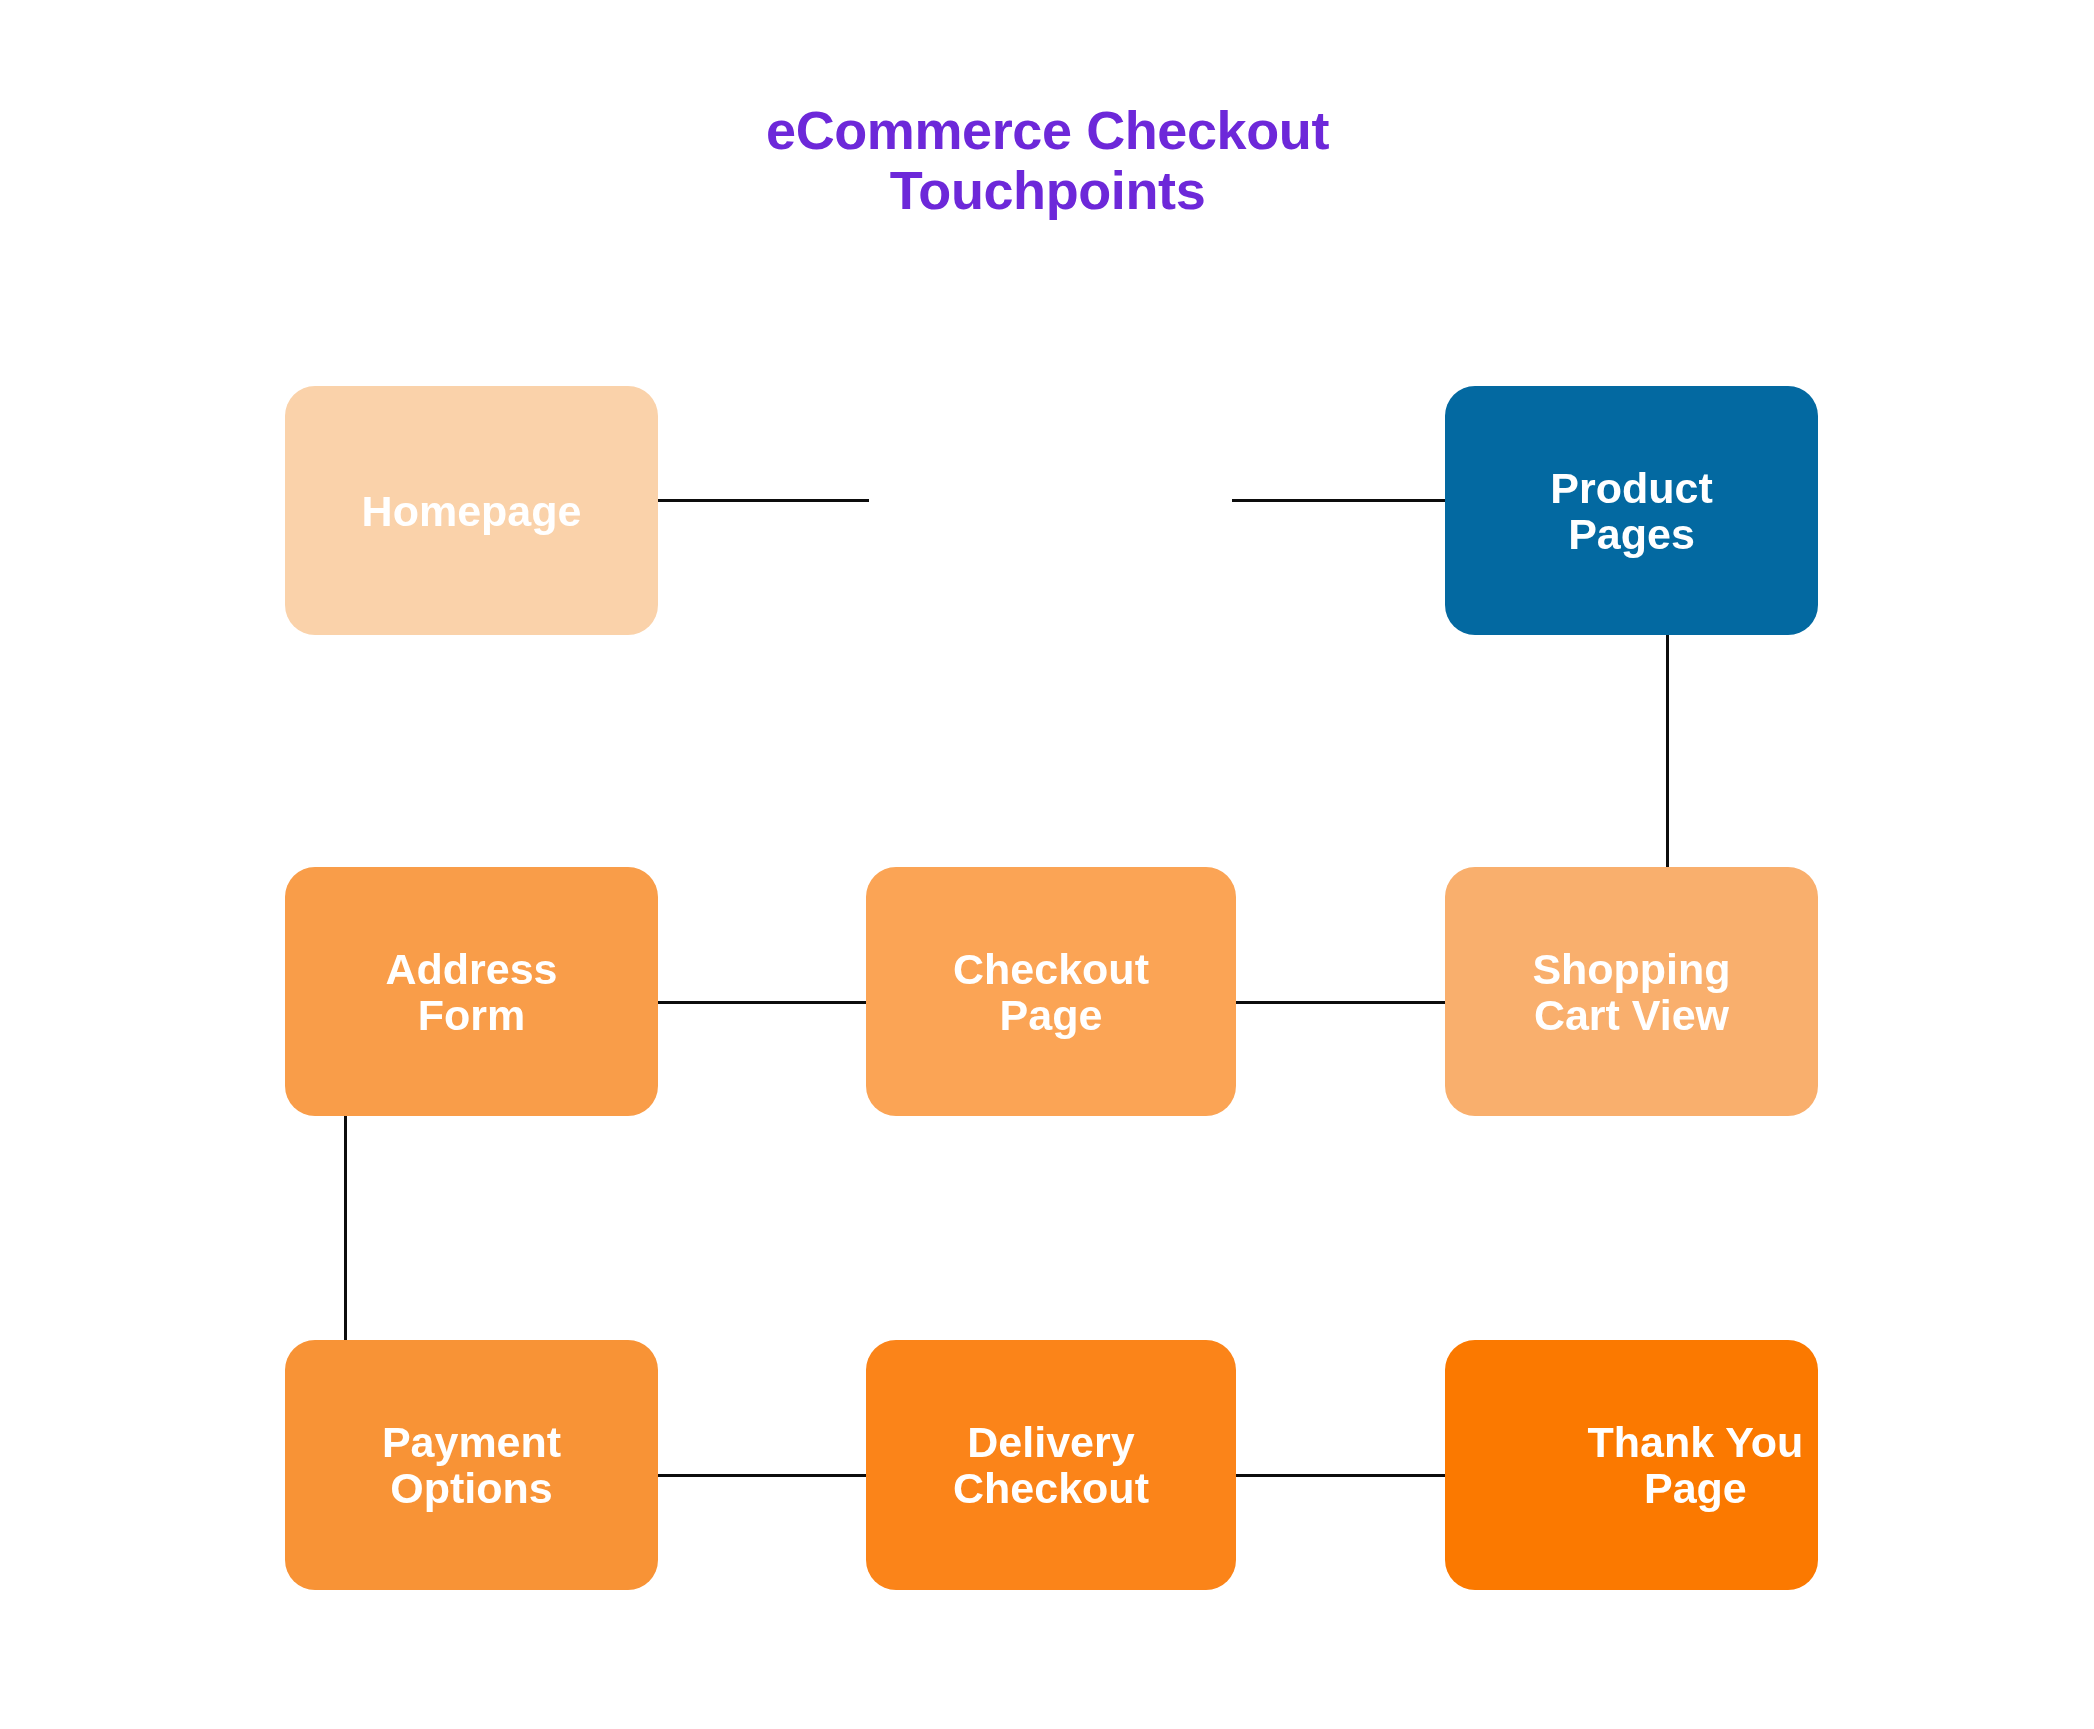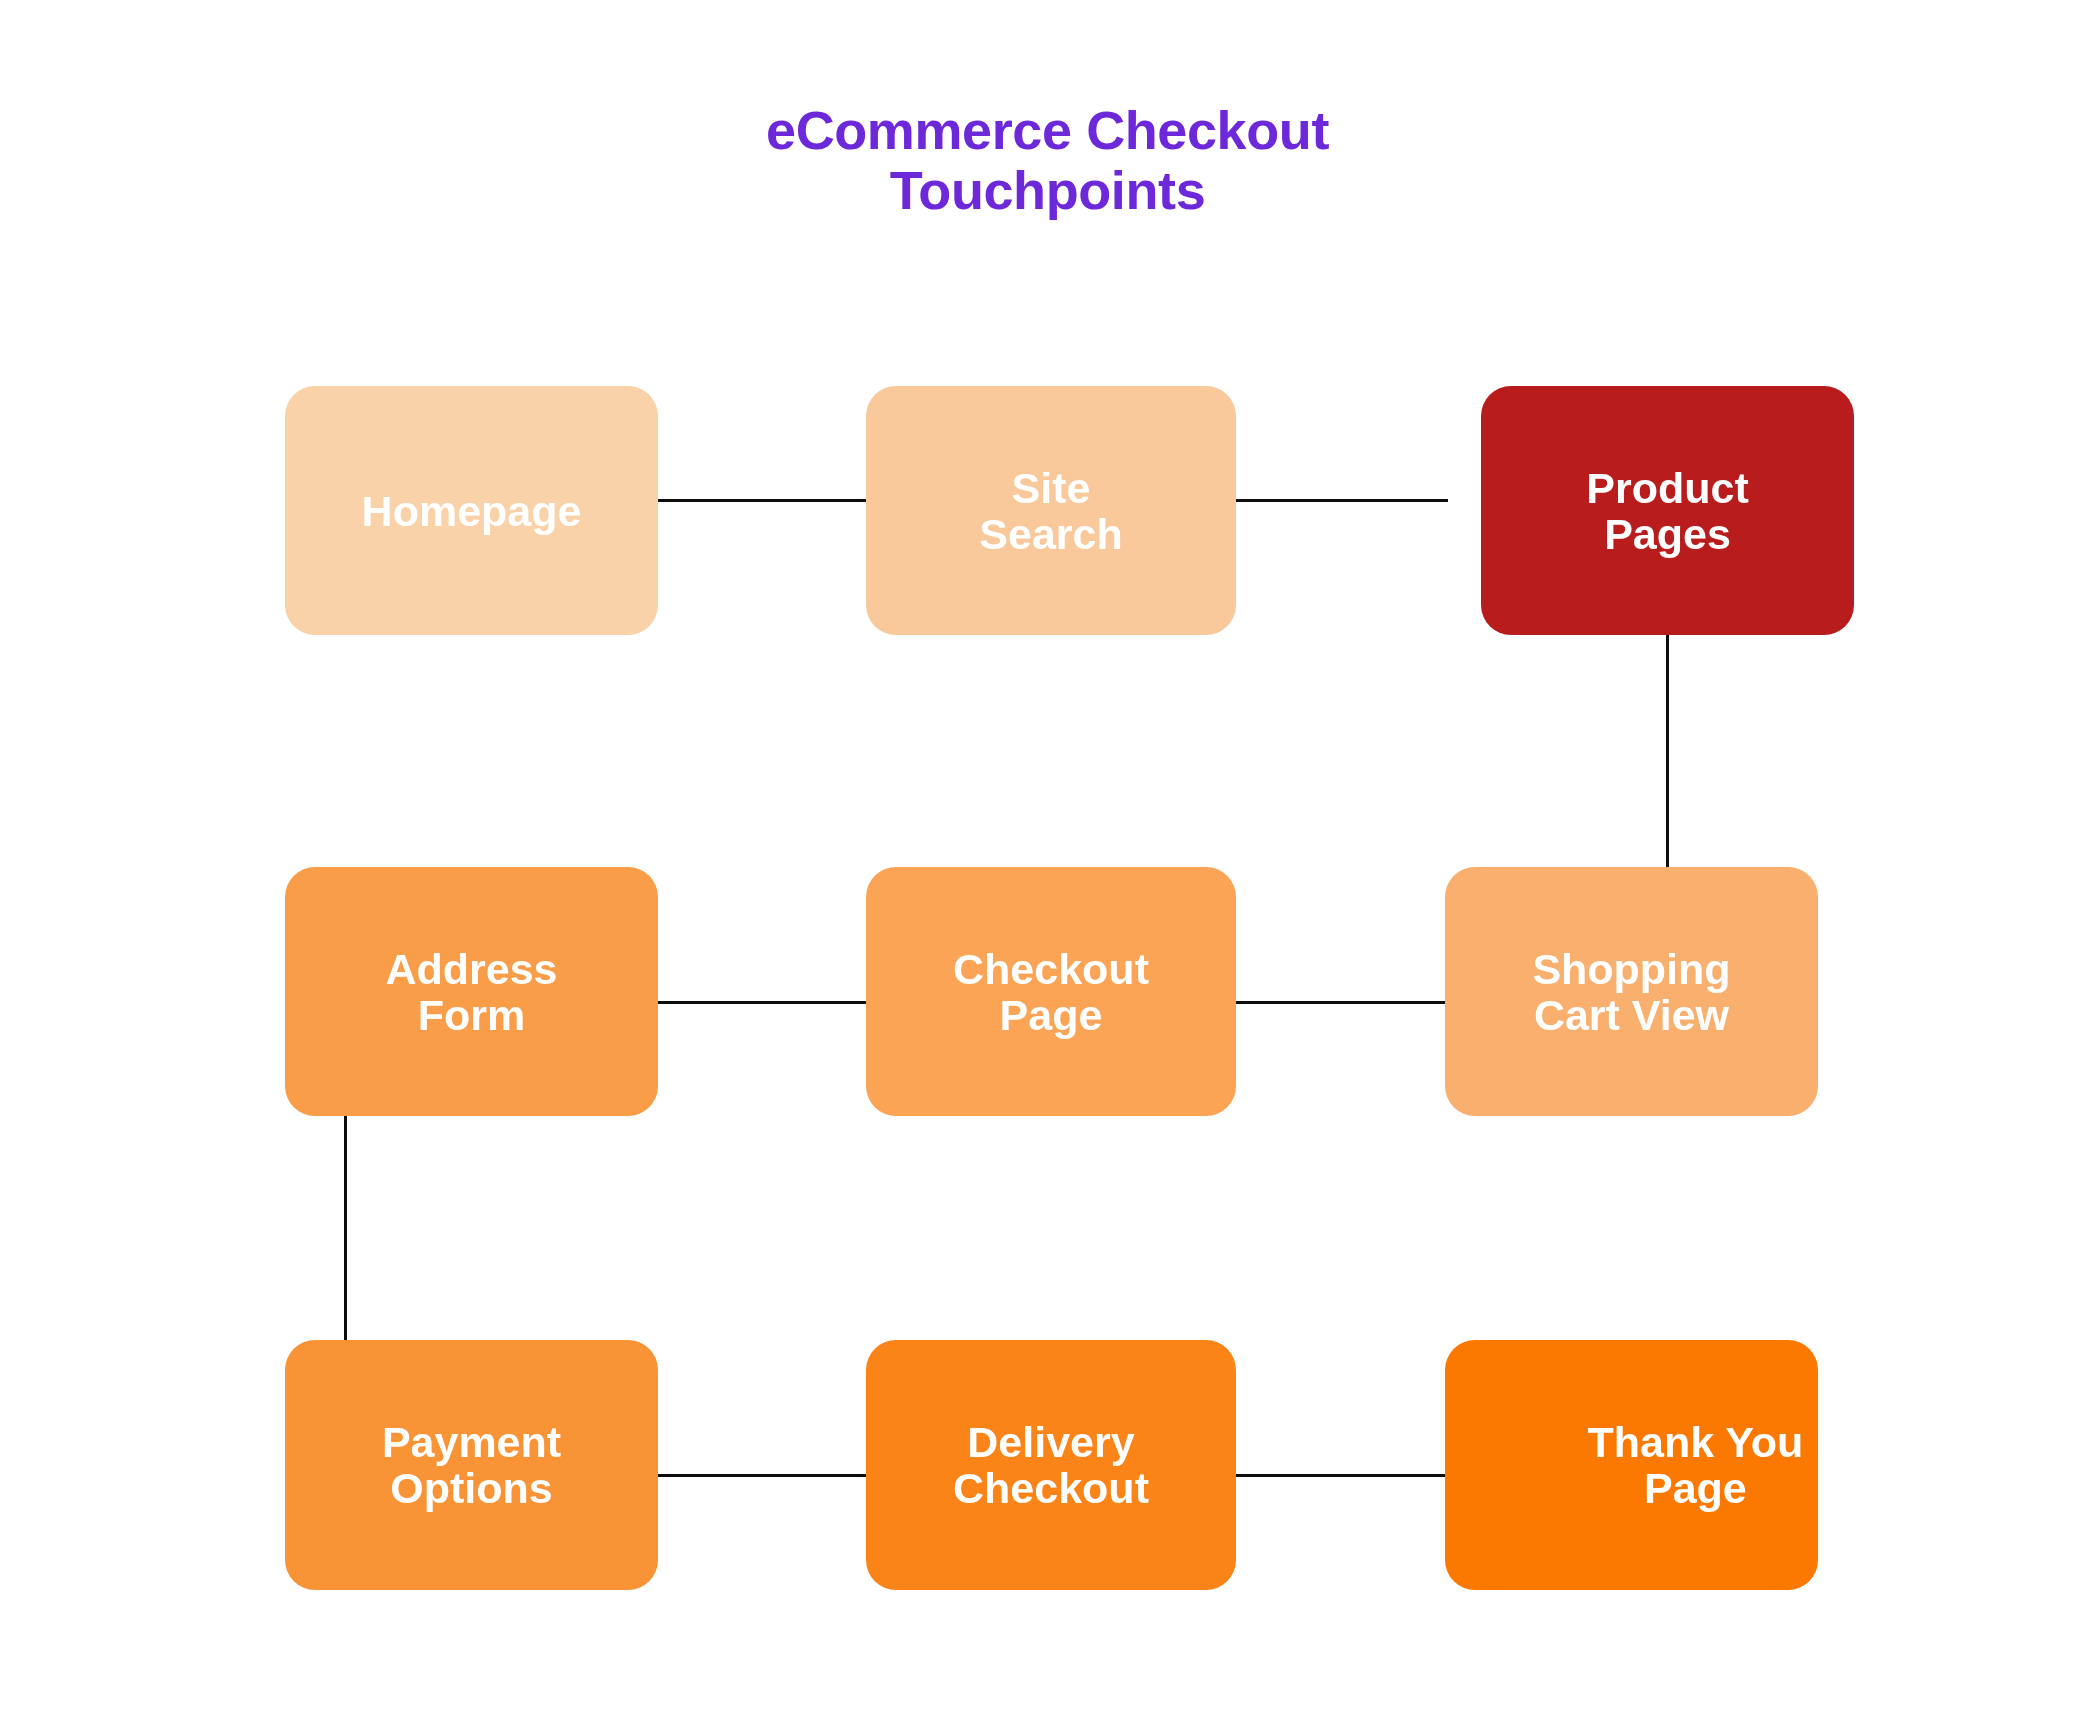--- a/index.html
+++ b/index.html
@@ -98,26 +98,22 @@
   <div class="connector v" style="left: 344px; top: 1113px; width: 3.3px; height: 231px; background-color: rgb(13, 13, 13);"></div>
 
   <div class="connector h" style="left: 655px; top: 1474px; width: 214px; background-color: rgb(13, 13, 13);"></div>
 
   <div class="connector h" style="left: 1232px; top: 1474px; width: 216px; background-color: rgb(13, 13, 13);"></div>
 
   <div class="node col1 row1" style="background-color: rgb(250, 210, 170);">
     <span class="nlabel">Homepage</span>
   </div>
 
-  <div class="node col2 row1" style="background-color: rgb(249, 201, 156);">
-    <span class="nlabel">Site
-Search</span>
-  </div>
 
-  <div class="node col3 row1" style="background-color: #b91c1c; margin-left: 36px;">
+  <div class="node col3 row1" style="background-color: #0369a1;">
     <span class="nlabel">Product
 Pages</span>
   </div>
 
   <div class="node col1 row2" style="background-color: rgb(249, 157, 73);">
     <span class="nlabel">Address
 Form</span>
   </div>
 
   <div class="node col2 row2" style="background-color: rgb(251, 164, 85);">

